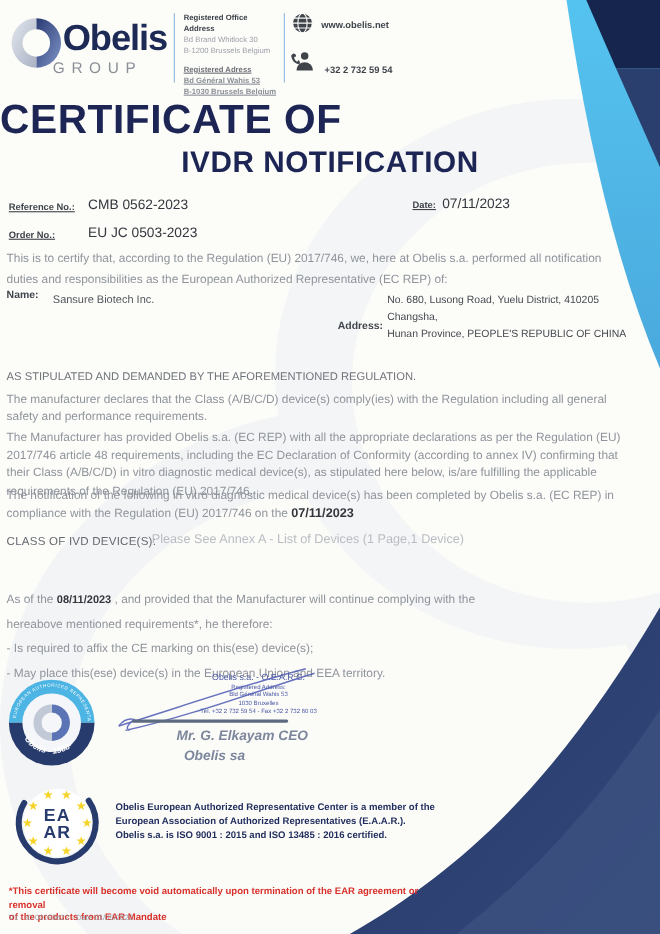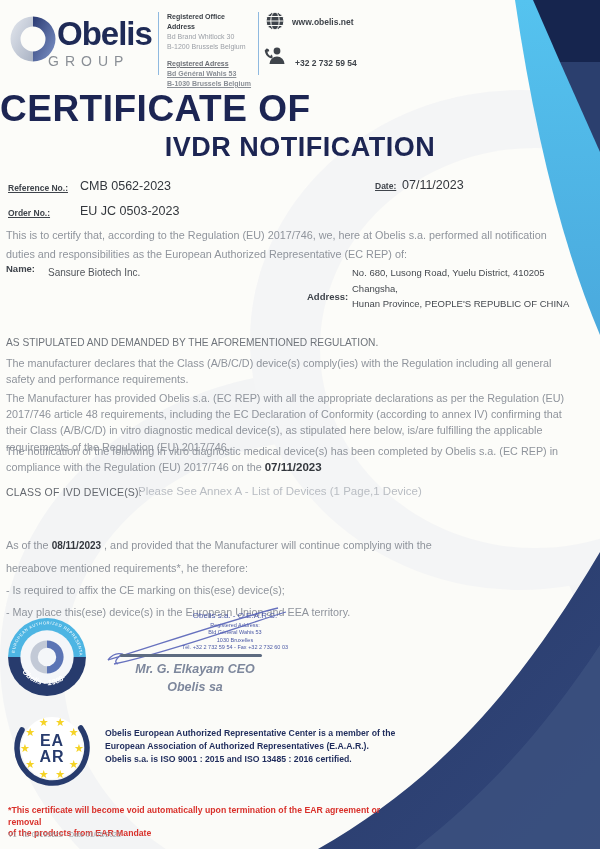--- a/index.html
+++ b/index.html
@@ -205,21 +205,21 @@
       <div class="stamp-line">Tél. +32 2 732 59 54 - Fax +32 2 732 60 03</div>
     </div>
     <svg class="abs" style="left:100px;top:600px;" width="200" height="70" viewBox="0 0 200 70">
       <g stroke="#5763b8" stroke-width="1.3" fill="none" opacity="0.9">
         <path d="M8 60 C 60 44 130 20 178 8"></path>
         <path d="M14 64 C 70 52 140 26 186 12"></path>
         <path d="M8 60 q 6 -8 14 -6 q -10 8 -4 10"></path>
       </g>
     </svg>
     <div class="abs sig-rule" style="left:120px;top:654px;width:142px;"></div>
-    <div class="abs sig-name" style="left:110px;top:662px;width:170px;">Mr. G. Elkayam CEO</div>
+    <div class="abs sig-name" style="left:110px;top:662px;width:170px;text-align:right;">Mr. G. Elkayam CEO</div>
     <div class="abs sig-name" style="left:110px;top:680px;width:170px;">Obelis sa</div>
 
     <div class="abs" style="left:10px;top:708px;">
       <svg width="84" height="80" viewBox="0 0 84 80">
         <circle cx="42" cy="40" r="35" fill="none" stroke="#273b6d" stroke-width="5.5" stroke-dasharray="150 70" transform="rotate(-35 42 40)" stroke-linecap="round"></circle>
         <circle cx="42" cy="40" r="35" fill="none" stroke="#273b6d" stroke-width="4" stroke-dasharray="34 186" transform="rotate(140 42 40)" stroke-linecap="round"></circle>
         <circle cx="42" cy="40" r="31" fill="#ffffff"></circle>
         <g font-family="Liberation Sans, sans-serif" font-size="11" fill="#f5d327" text-anchor="middle">
           <text x="69" y="44">★</text>
             <text x="63.8" y="59.9">★</text>

